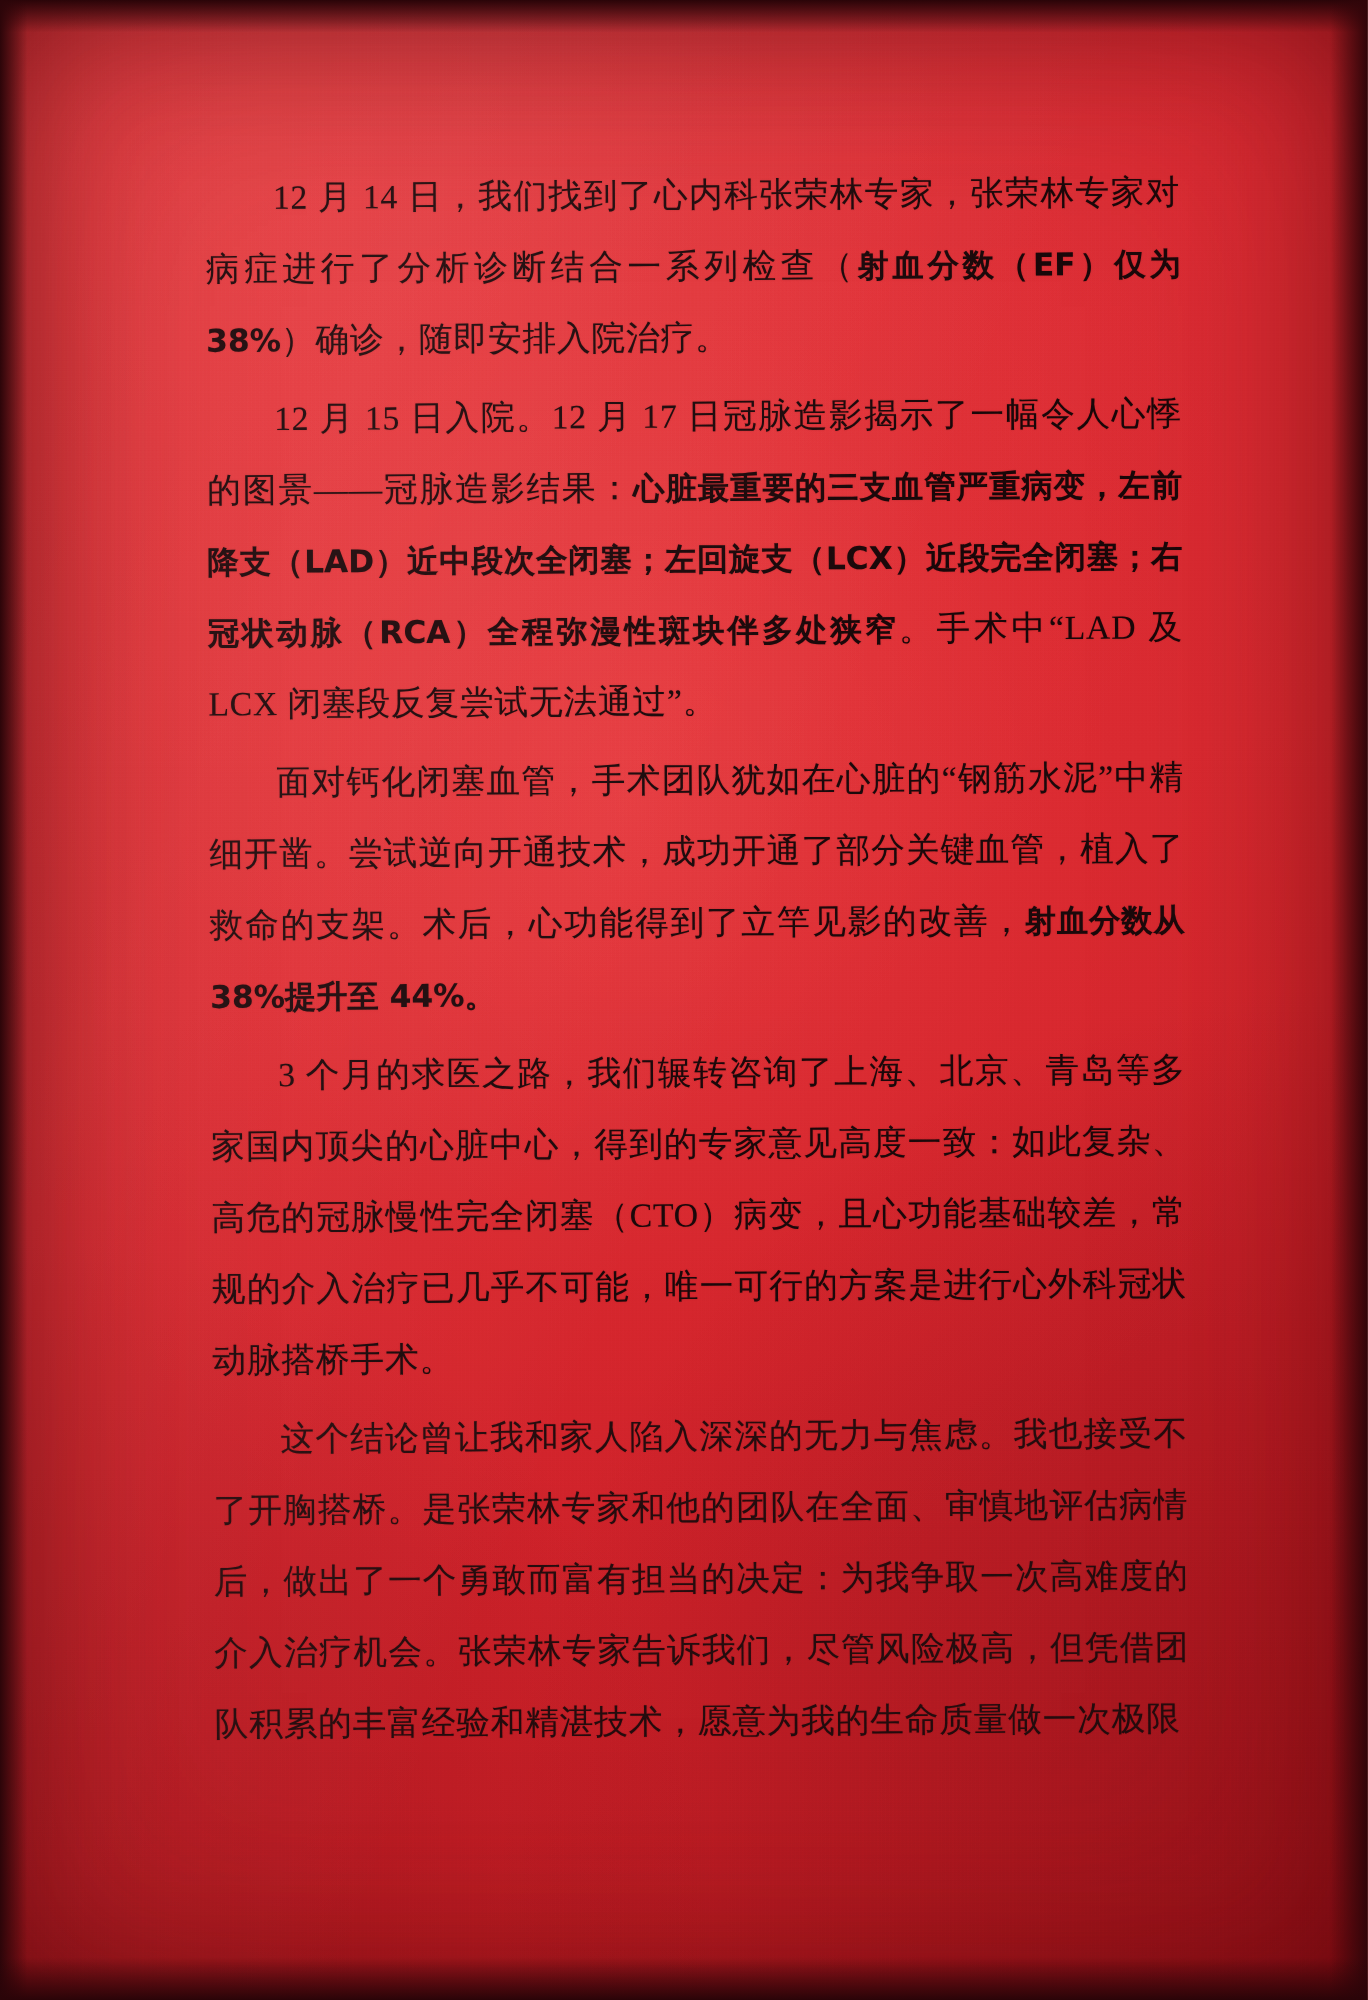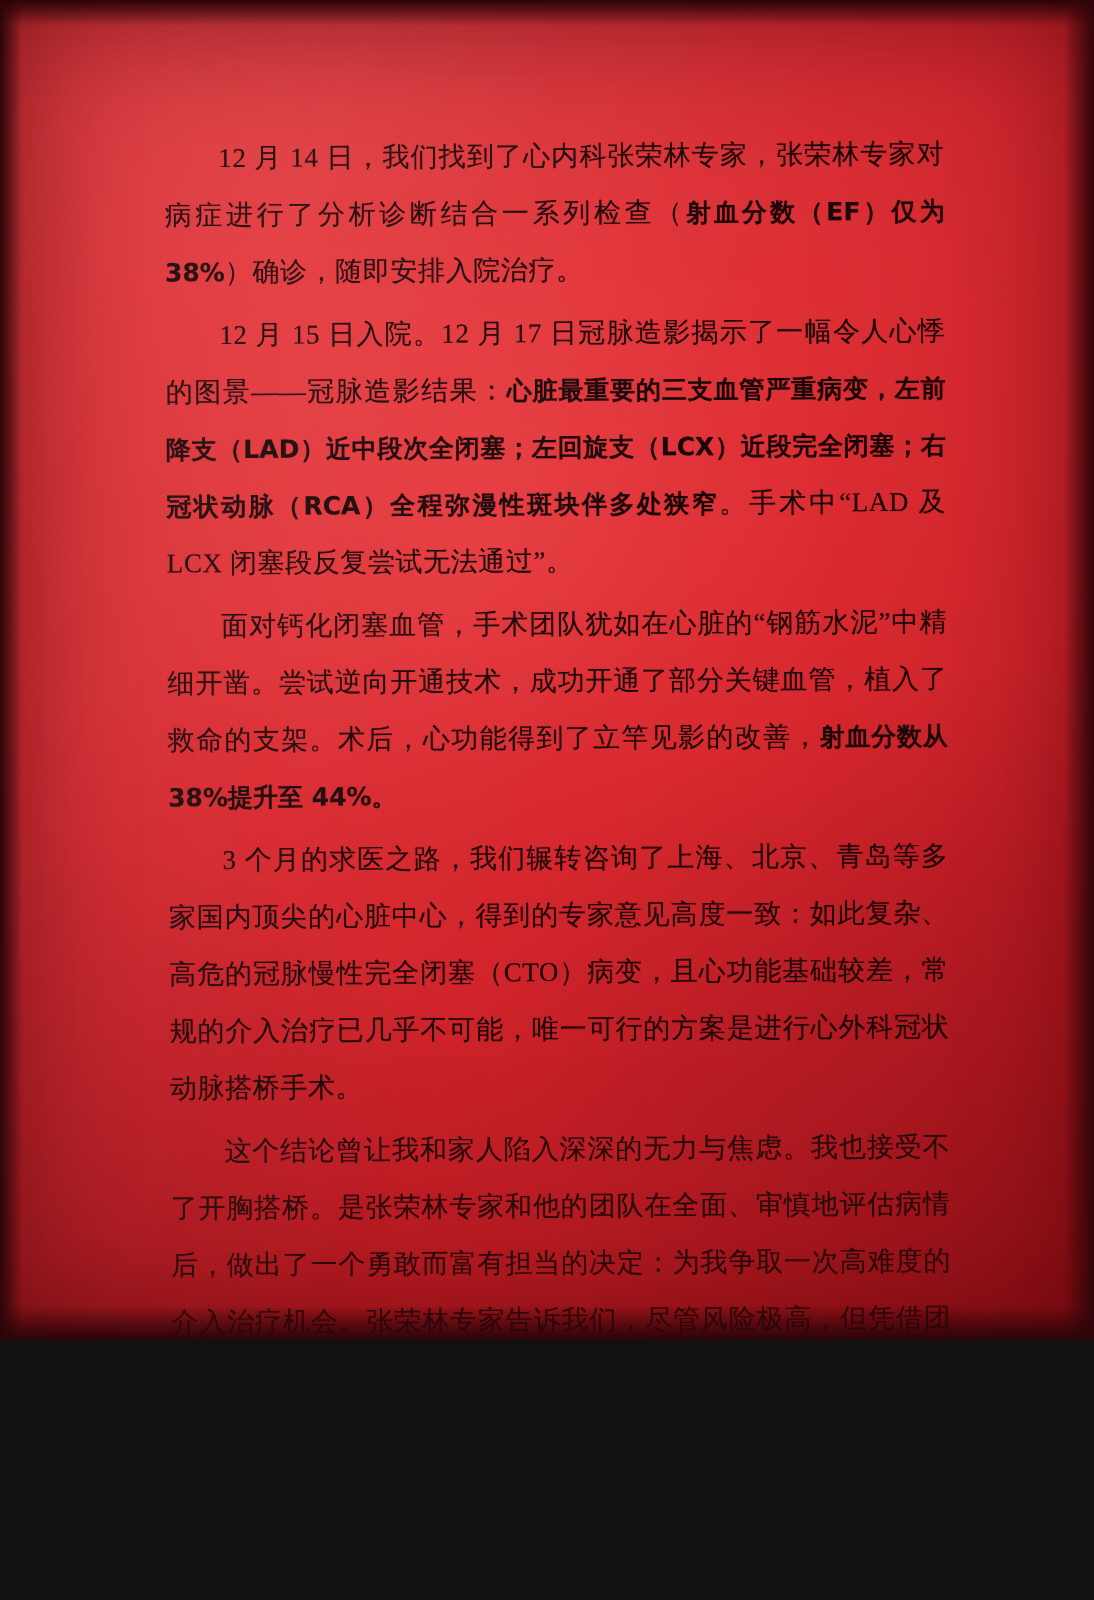--- a/index.html
+++ b/index.html
@@ -10,21 +10,21 @@
   body {
     width: 1094px;
     height: 1600px;
     overflow: hidden;
   }
 
   
   .page {
     position: relative;
     width: 1094px;
-    height: 1340px;
+    height: 1600px;
     background:
       radial-gradient(ellipse 70% 55% at 46% 40%, rgba(255,90,90,0.28) 0%, rgba(255,60,60,0.08) 45%, rgba(0,0,0,0.0) 75%),
       radial-gradient(ellipse 120% 90% at 20% 8%, rgba(255,120,110,0.22) 0%, rgba(0,0,0,0) 60%),
       radial-gradient(ellipse 90% 70% at 95% 95%, rgba(120,10,18,0.55) 0%, rgba(0,0,0,0) 65%),
       radial-gradient(ellipse 80% 60% at 5% 98%, rgba(140,15,22,0.45) 0%, rgba(0,0,0,0) 60%),
       linear-gradient(165deg, #e0313a 0%, #dc2c34 20%, #d92a31 45%, #cf222a 70%, #c11d24 100%);
     overflow: hidden;
   }
 
   

